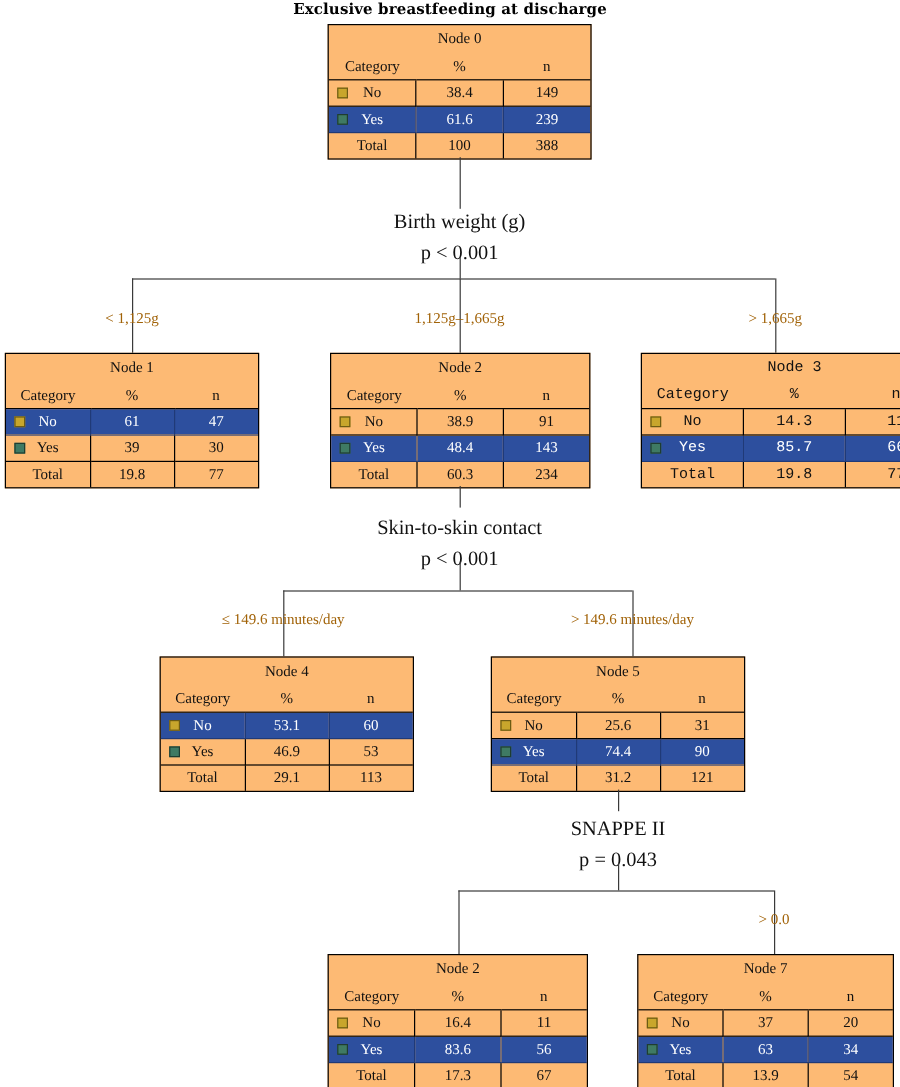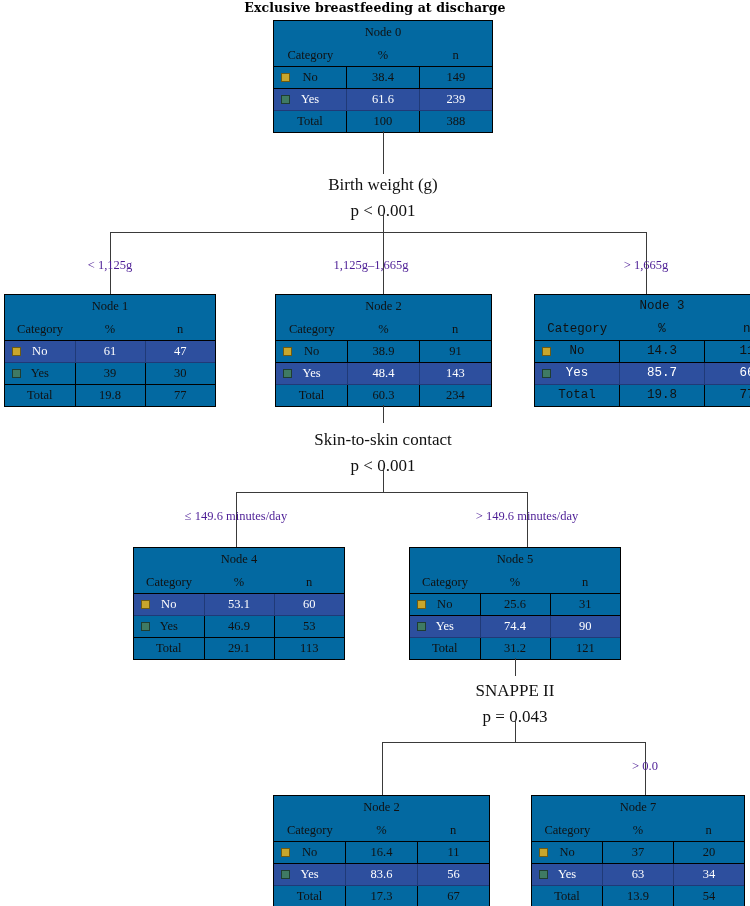--- a/index.html
+++ b/index.html
@@ -30,21 +30,21 @@
     font-weight: bold;
     font-size: 12.5px;
     letter-spacing: .1px;
     color: #000;
   }
 
   
   .node {
     position: absolute;
     border: 1.6px solid #000;
-    background: #0369a1;
+    background: #fdba74;
     box-sizing: border-box;
     font-size: 12.5px;
   }
   .node table {
     border-collapse: collapse;
     width: 100%;
     table-layout: fixed;
   }
   .node td {
     border: 1px solid #000;
@@ -115,21 +115,21 @@
     color: #111;
     white-space: nowrap;
   }
   .split-label .var { display: block; }
   .split-label .pval { display: block; margin-top: 6px; }
 
   .edge-label {
     position: absolute;
     text-align: center;
     font-size: 12.5px;
-    color: #4c1d95;
+    color: #a16207;
     white-space: nowrap;
   }
 
   
   .ln-v {
     position: absolute;
     width: 0;
     border-left: 1.3px solid #3a3a3a;
   }
   .ln-h {
@@ -182,21 +182,21 @@
     <span class="pval">p &lt; 0.001</span>
   </div>
 
   <div class="ln-v" style="left:383px; top:214px; height:18px;"></div>
   <div class="ln-h" style="left:110px; top:232px; width:536px;"></div>
   <div class="ln-v" style="left:110px; top:232px; height:62px;"></div>
   <div class="ln-v" style="left:383px; top:232px; height:62px;"></div>
   <div class="ln-v" style="left:646px; top:232px; height:62px;"></div>
 
   <div class="edge-label" style="left:30px; top:258px; width:160px;">&lt; 1,125g</div>
-  <div class="edge-label" style="left:291px; top:258px; width:160px;">1,125g–1,665g</div>
+  <div class="edge-label" style="left:303px; top:258px; width:160px;">1,125g–1,665g</div>
   <div class="edge-label" style="left:566px; top:258px; width:160px;">&gt; 1,665g</div>
 
   <div class="node" style="left:4px; top:294px; width:212px;">
     <table>
       <tbody>
           <tr class="node-title">
             <td colspan="3">Node 1</td>
           </tr>
       <tr class="hdr">
         <td class="c-cat">Category</td>

